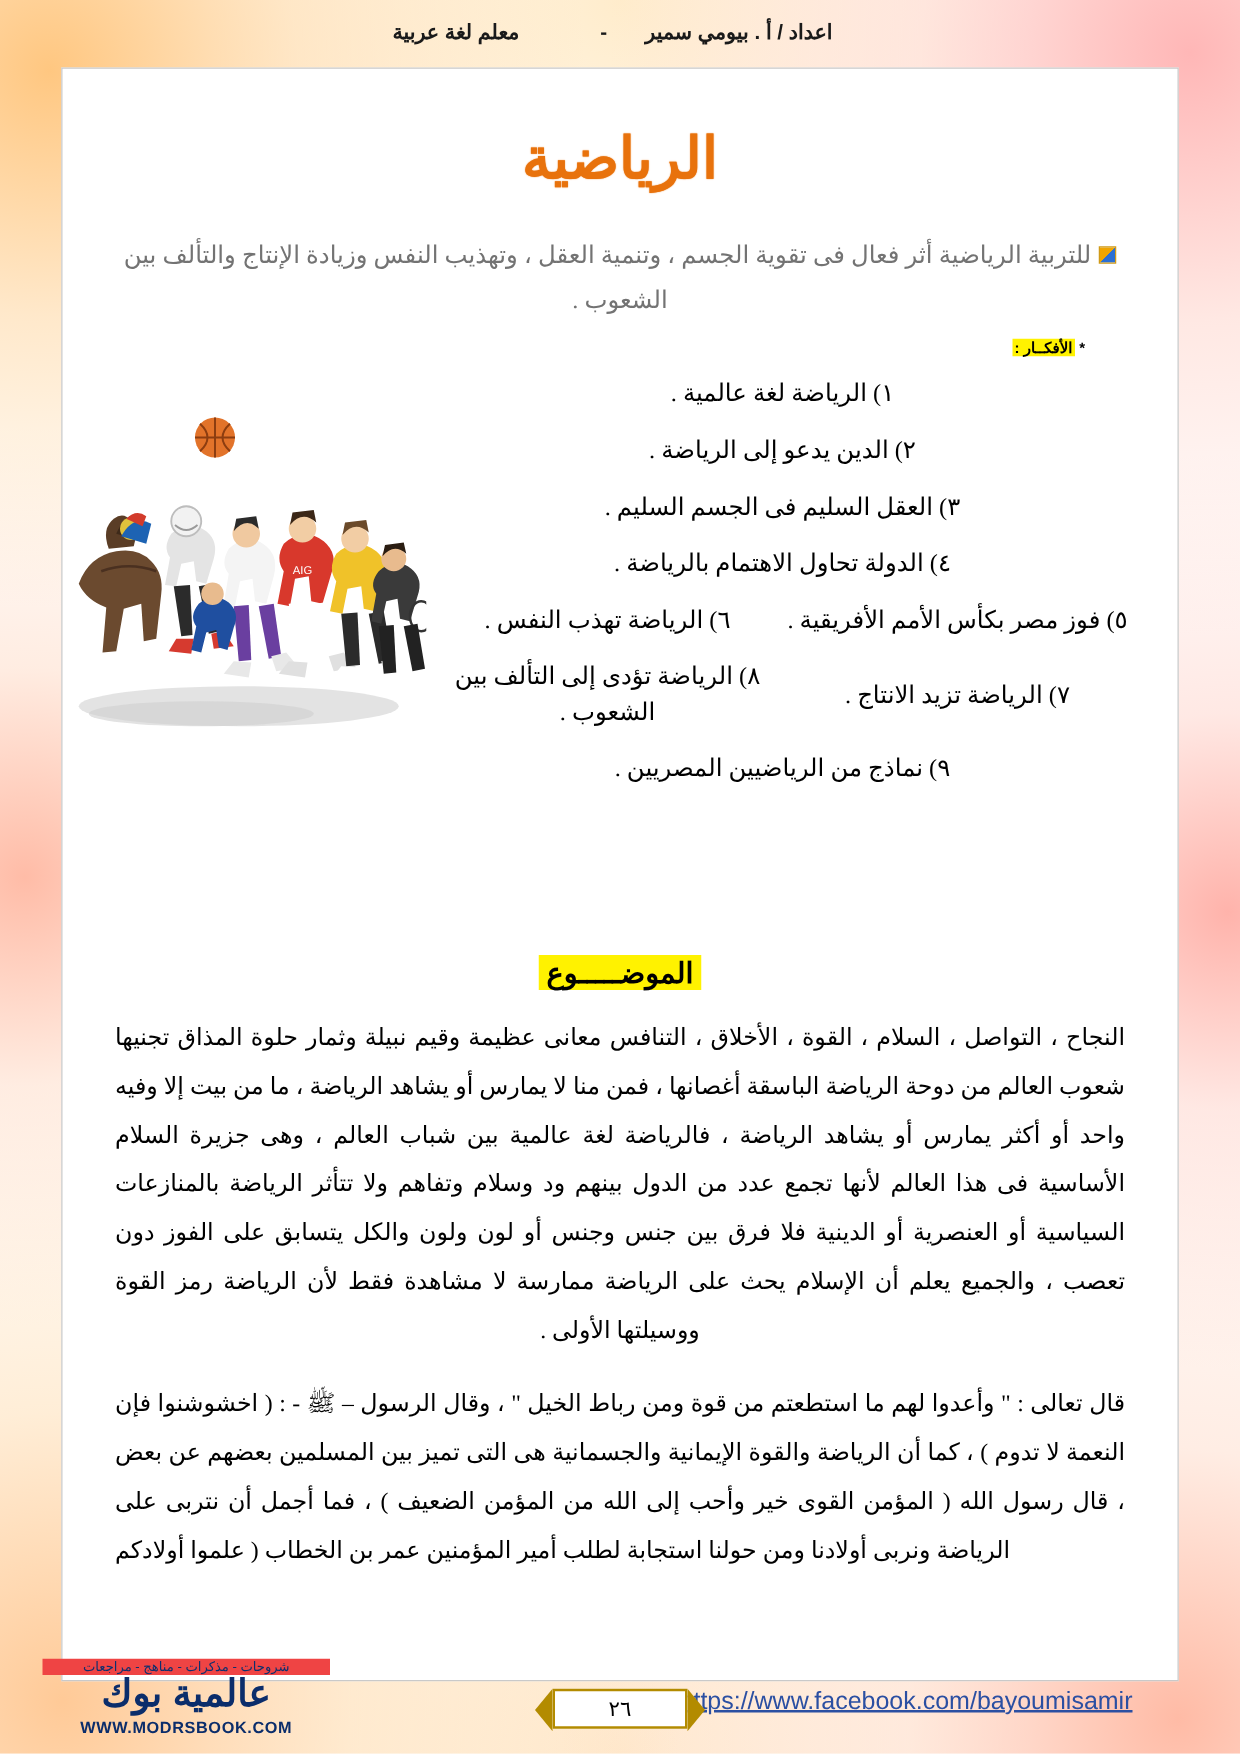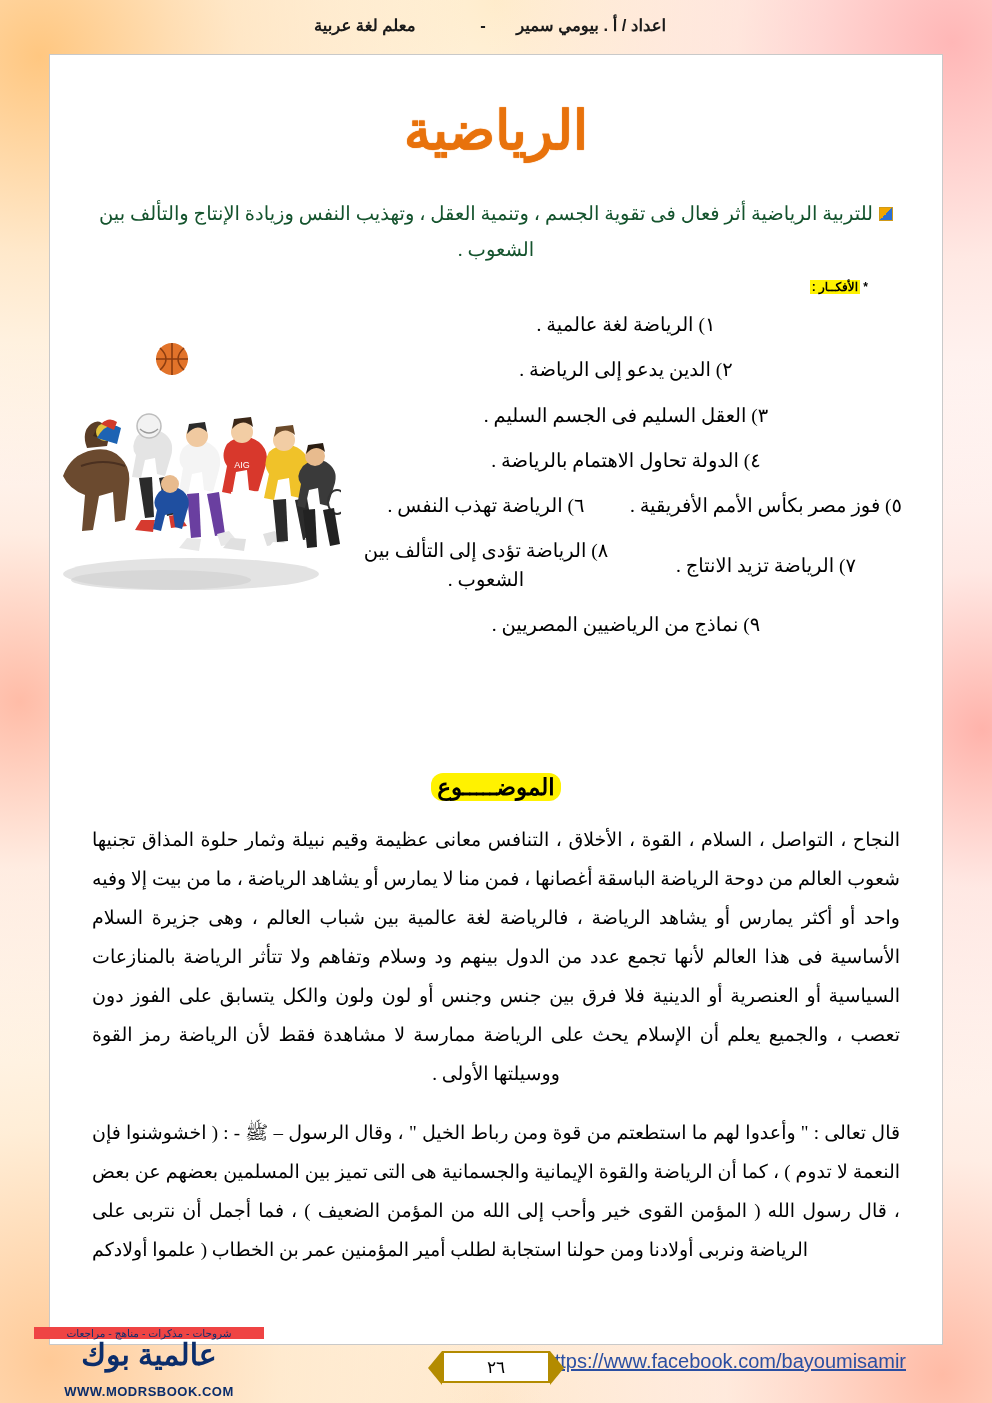--- a/index.html
+++ b/index.html
@@ -68,34 +68,34 @@
     inset: 0;
     padding: 26px 36px 0 36px;
     box-sizing: border-box;
   }
 
   
   .title {
     text-align: center;
     font-family: "Liberation Sans", sans-serif;
     font-weight: bold;
-    font-size: 54px;
+    font-size: 46px;
     color: #e8720c;
     letter-spacing: 0;
     margin: 18px 0 4px 0;
     text-shadow: 0 0 1px #e8720c;
   }
 
   
   .intro {
     margin: 34px 8px 0 8px;
     font-size: 19.5px;
     line-height: 1.85;
     text-align: center;
-    color: #14532d;
+    color: #737373;
     position: relative;
   }
   .bullet-sq {
     display: inline-block;
     width: 14px;
     height: 14px;
     vertical-align: -1px;
     margin-left: 6px;
     background:
       linear-gradient(135deg, #f0a500 0%, #f0a500 50%, #2b6fd4 50%, #2b6fd4 100%);
@@ -166,21 +166,20 @@
     text-align: center;
     margin: 24px 0 20px 0;
   }
   .subject-head span {
     font-family: "Liberation Sans", sans-serif;
     font-weight: bold;
     font-size: 23px;
     background: #fff200;
     color: #000;
     padding: 1px 6px;
-    border-radius: 12px;
   }
 
   
   .body-par {
     font-size: 19px;
     line-height: 2.05;
     text-align: justify;
     text-align-last: center;
     color: #000;
     margin: 0 6px 20px 6px;
@@ -268,21 +267,21 @@
     letter-spacing: -1px;
     direction: rtl;
   }
   .brand-url {
     font-family: "Liberation Sans", sans-serif;
     font-weight: bold;
     font-size: 13px;
     color: #0b2d6b;
     letter-spacing: 0.5px;
     direction: ltr;
-    margin-top: 14px;
+    margin-top: 3px;
   }
 </style>
 </head>
 <body>
 
 <div class="page-bg"></div>
 
 <div class="doc-header">
   <span class="hdr-seg">اعداد / أ . بيومي سمير</span>
   <span class="hdr-dash">-</span>

